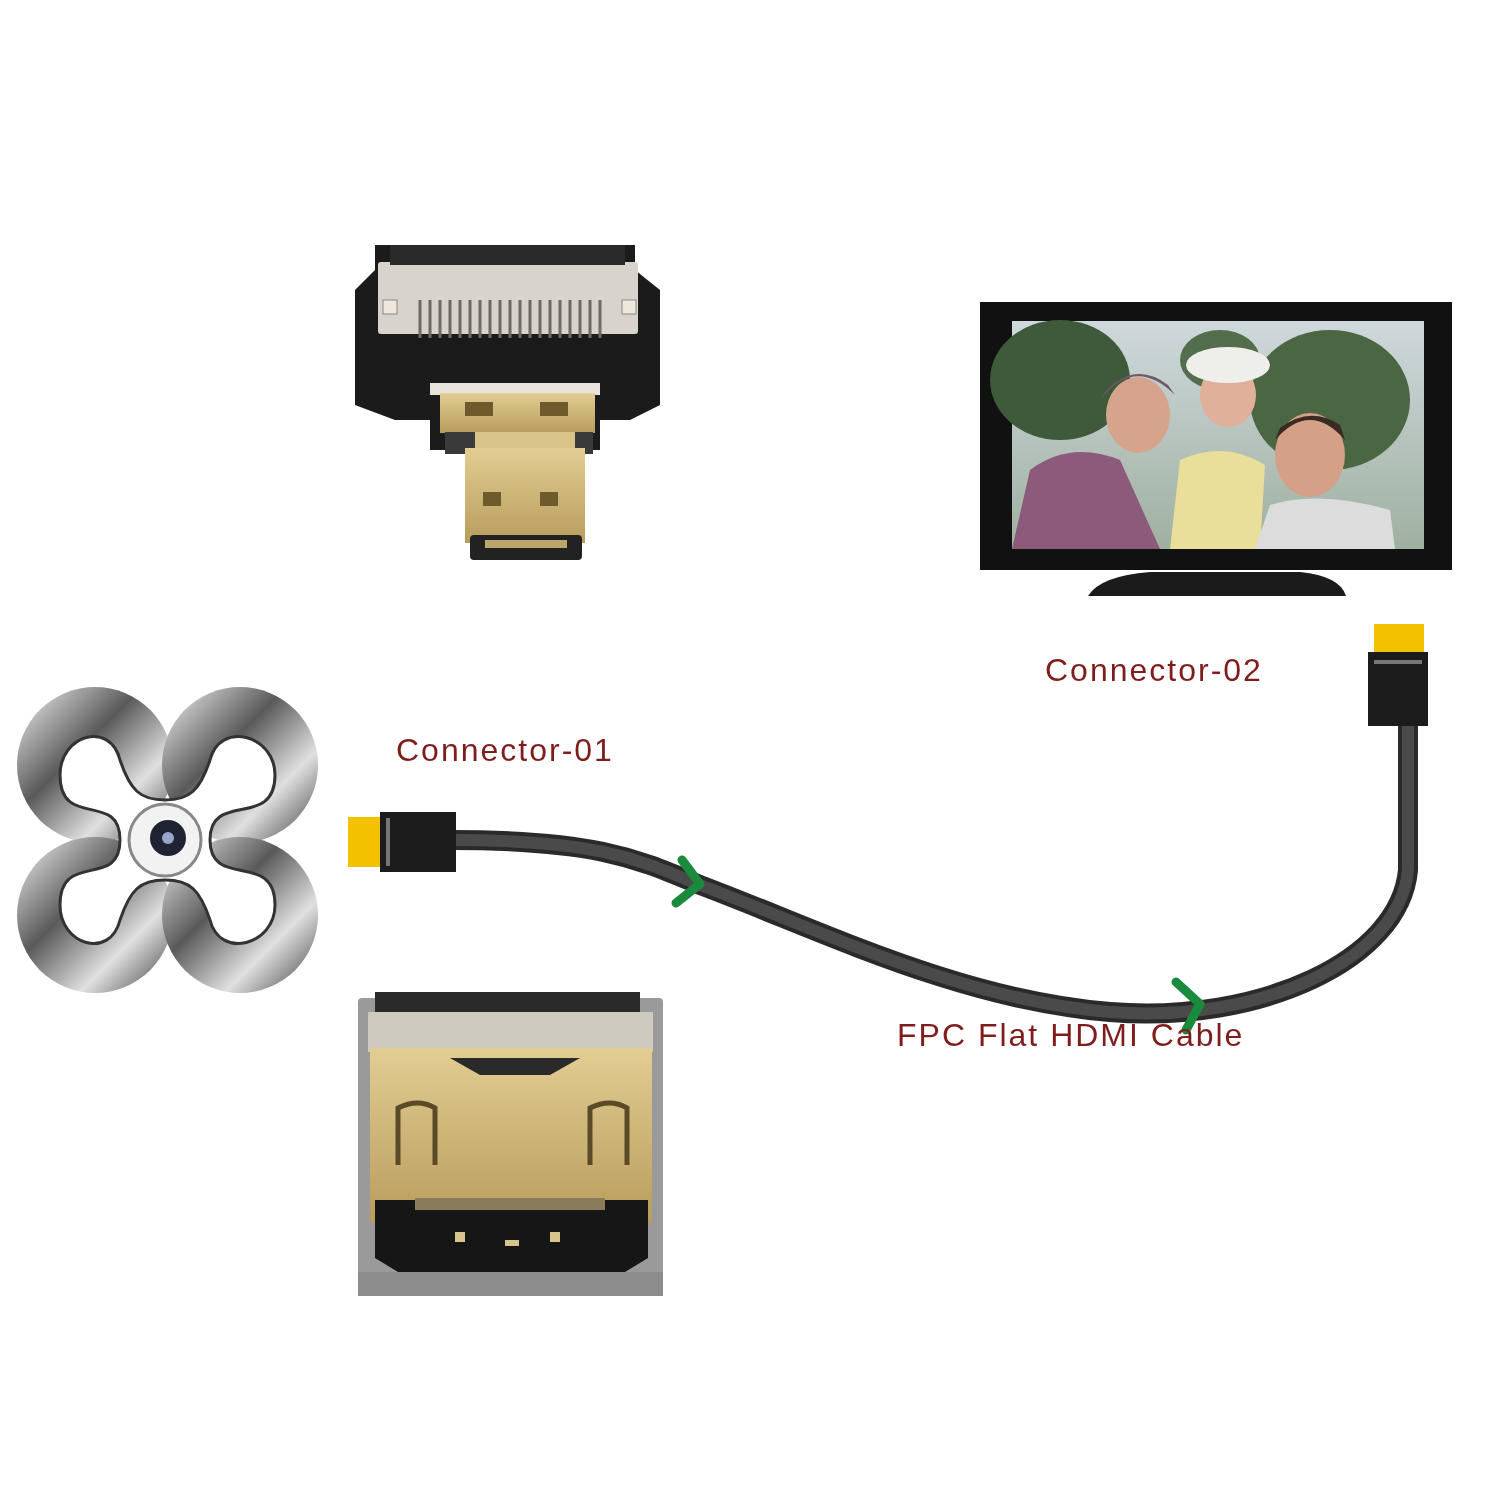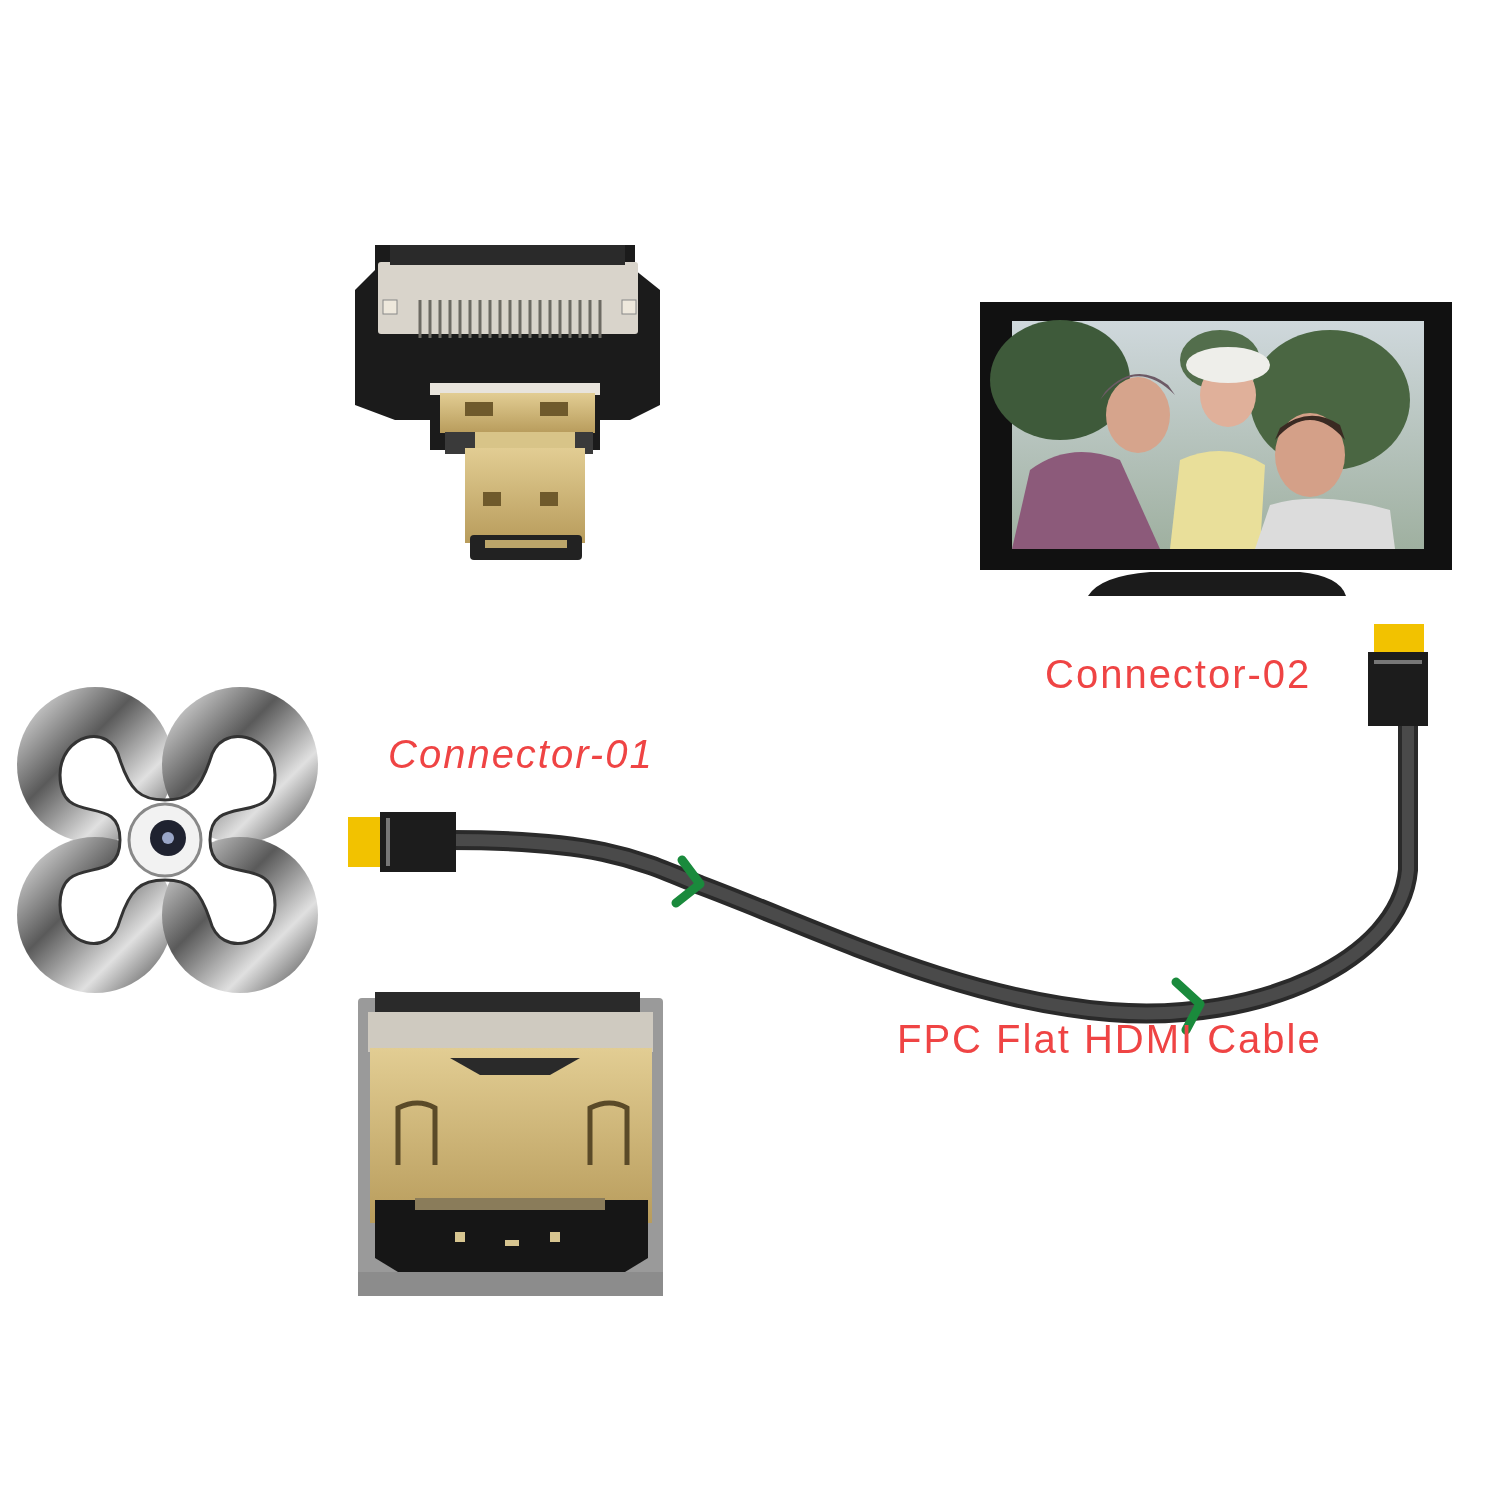--- a/index.html
+++ b/index.html
@@ -1,17 +1,17 @@
 <!DOCTYPE html>
 <html><head>
 <meta charset="utf-8">
 <style>
   html,body{margin:0;padding:0;background:#ffffff;}
   body{width:1500px;height:1500px;position:relative;overflow:hidden;font-family:"Liberation Sans",sans-serif;}
-  .label{position:absolute;font-size:40px;color:#ef4444;letter-spacing:2px;white-space:nowrap;}
+  .label{position:absolute;font-size:32px;color:#7f1d1d;letter-spacing:2px;white-space:nowrap;}
   svg{position:absolute;left:0;top:0;}
 </style>
 </head>
 <body>
 
 <svg width="1500" height="1500" viewBox="0 0 1500 1500">
   <defs>
     <radialGradient id="metal" cx="50%" cy="50%" r="50%">
       <stop offset="0%" stop-color="#ffffff"></stop>
       <stop offset="55%" stop-color="#e8e8e8"></stop>
@@ -143,15 +143,15 @@
     <rect x="386" y="818" width="4" height="48" fill="#777"></rect>
   </g>
 
   <g>
     <rect x="1374" y="624" width="50" height="30" fill="#f2c200"></rect>
     <rect x="1368" y="652" width="60" height="74" fill="#1c1c1c"></rect>
     <rect x="1374" y="660" width="48" height="4" fill="#777"></rect>
   </g>
 </svg>
 
-<div class="label" style="left:388px;top:732px;font-style:italic;">Connector-01</div>
+<div class="label" style="left:396px;top:732px;">Connector-01</div>
 <div class="label" style="left:1045px;top:652px;">Connector-02</div>
 <div class="label" style="left:897px;top:1017px;">FPC Flat HDMI Cable</div>
 
 </body></html>

